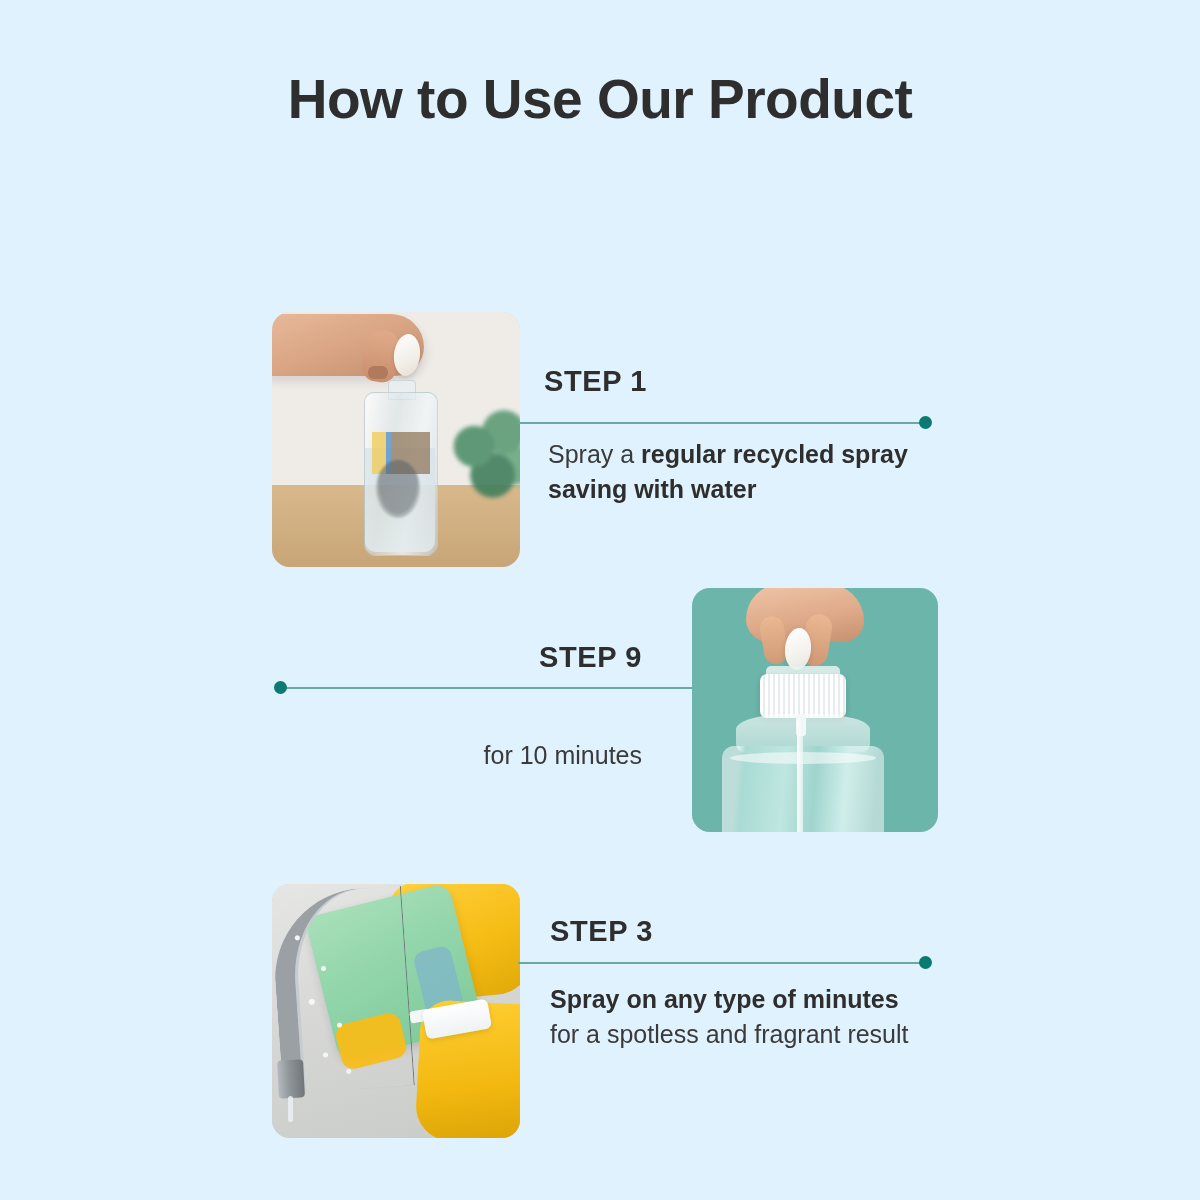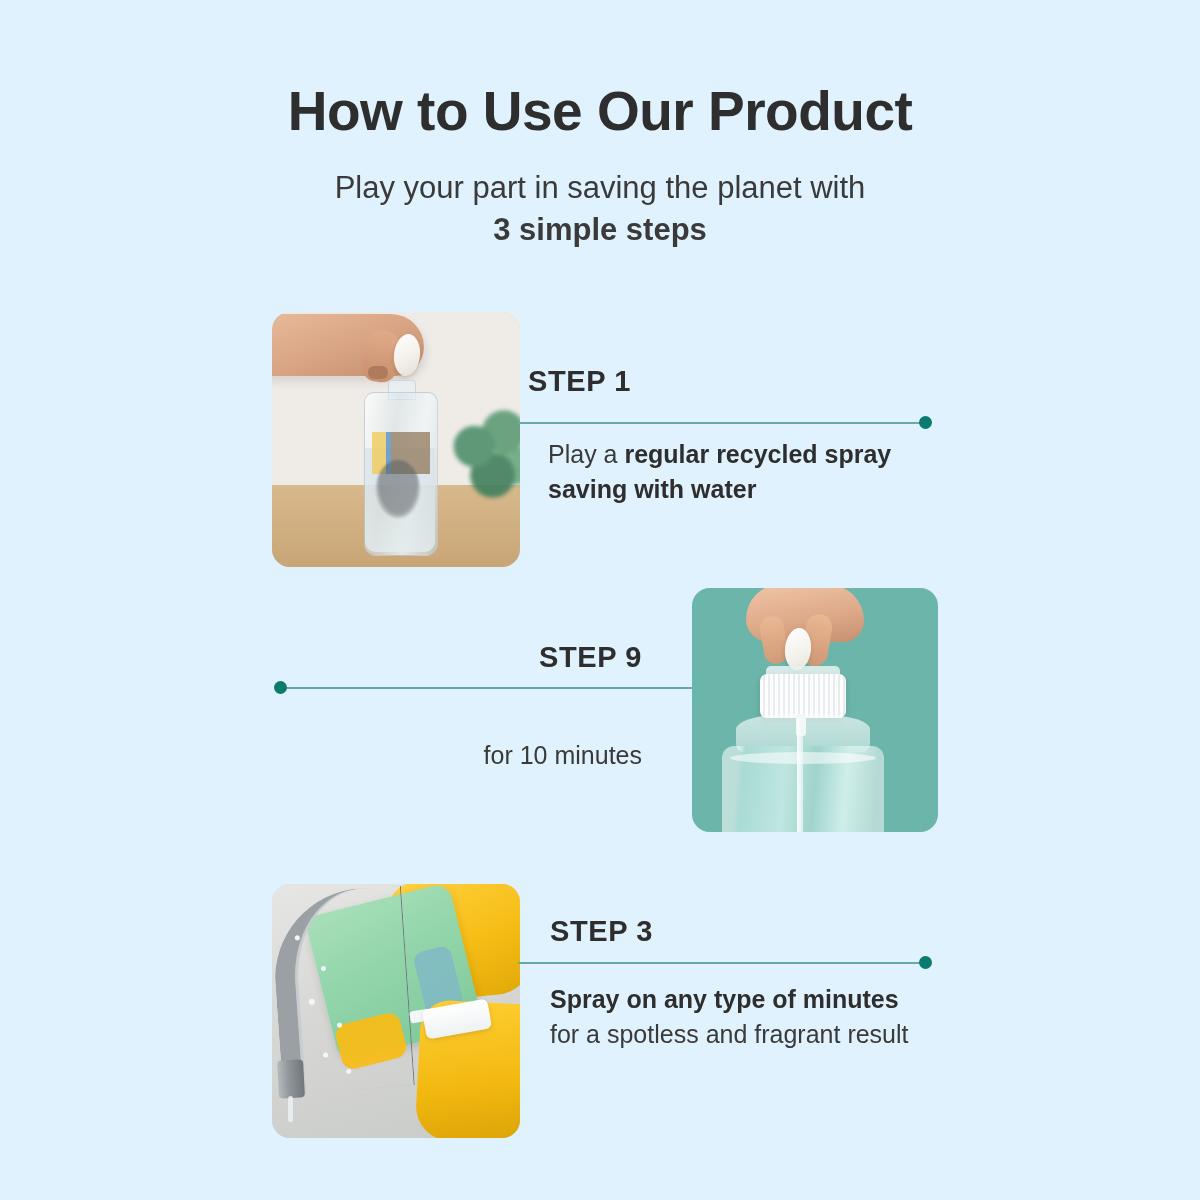--- a/index.html
+++ b/index.html
@@ -27,21 +27,21 @@
     left: 0;
     width: 1200px;
     text-align: center;
   }
   .title {
     font-size: 55px;
     font-weight: bold;
     color: #2e2e2e;
     letter-spacing: -0.5px;
     line-height: 1.0;
-    margin: 12px;
+    margin: 0;
   }
   .subtitle {
     margin-top: 28px;
     font-size: 31px;
     color: #3a3a3a;
     line-height: 1.35;
     font-weight: normal;
   }
   .subtitle .strong {
     font-weight: bold;
@@ -446,24 +446,20 @@
     transform: rotate(-4deg);
   }
 </style>
 </head>
 <body>
 
 <div class="page">
 
   <div class="header">
     <h1 class="title">How to Use Our Product</h1>
-    <div class="subtitle">
-      <span>Play your part in saving the planet with</span><br>
-      <span class="strong">3 simple steps</span>
-    </div>
   </div>
 
   <div class="step">
 
     <div class="card" style="left:272px; top:312px; width:248px; height:255px;">
       <div class="photo1">
         <div class="p1-plant"></div>
         <div class="p1-hand"></div>
         <div class="p1-finger"></div>
         <div class="p1-thumbnail"></div>
@@ -472,24 +468,24 @@
         <div class="p1-bottle"></div>
         <div class="p1-water"></div>
         <div class="p1-label"></div>
         <div class="p1-fizz"></div>
       </div>
     </div>
 
     <div class="connector" style="left:518px; top:422px; width:408px;"></div>
     <div class="dot" style="left:919px; top:416px;"></div>
 
-    <div class="step-label" style="left:528px; top:365px;">STEP 1</div>
+    <div class="step-label" style="left:544px; top:365px;">STEP 1</div>
 
     <div class="step-desc" style="left:548px; top:437px; width:400px;">
-      <span>Play a </span><span class="b">regular recycled spray saving with water</span>
+      <span>Spray a </span><span class="b">regular recycled spray saving with water</span>
     </div>
   </div>
 
   <div class="step">
 
     <div class="card" style="left:692px; top:588px; width:246px; height:244px;">
       <div class="photo2">
         <div class="p2-hand"></div>
         <div class="p2-fingerA"></div>
         <div class="p2-fingerB"></div>

